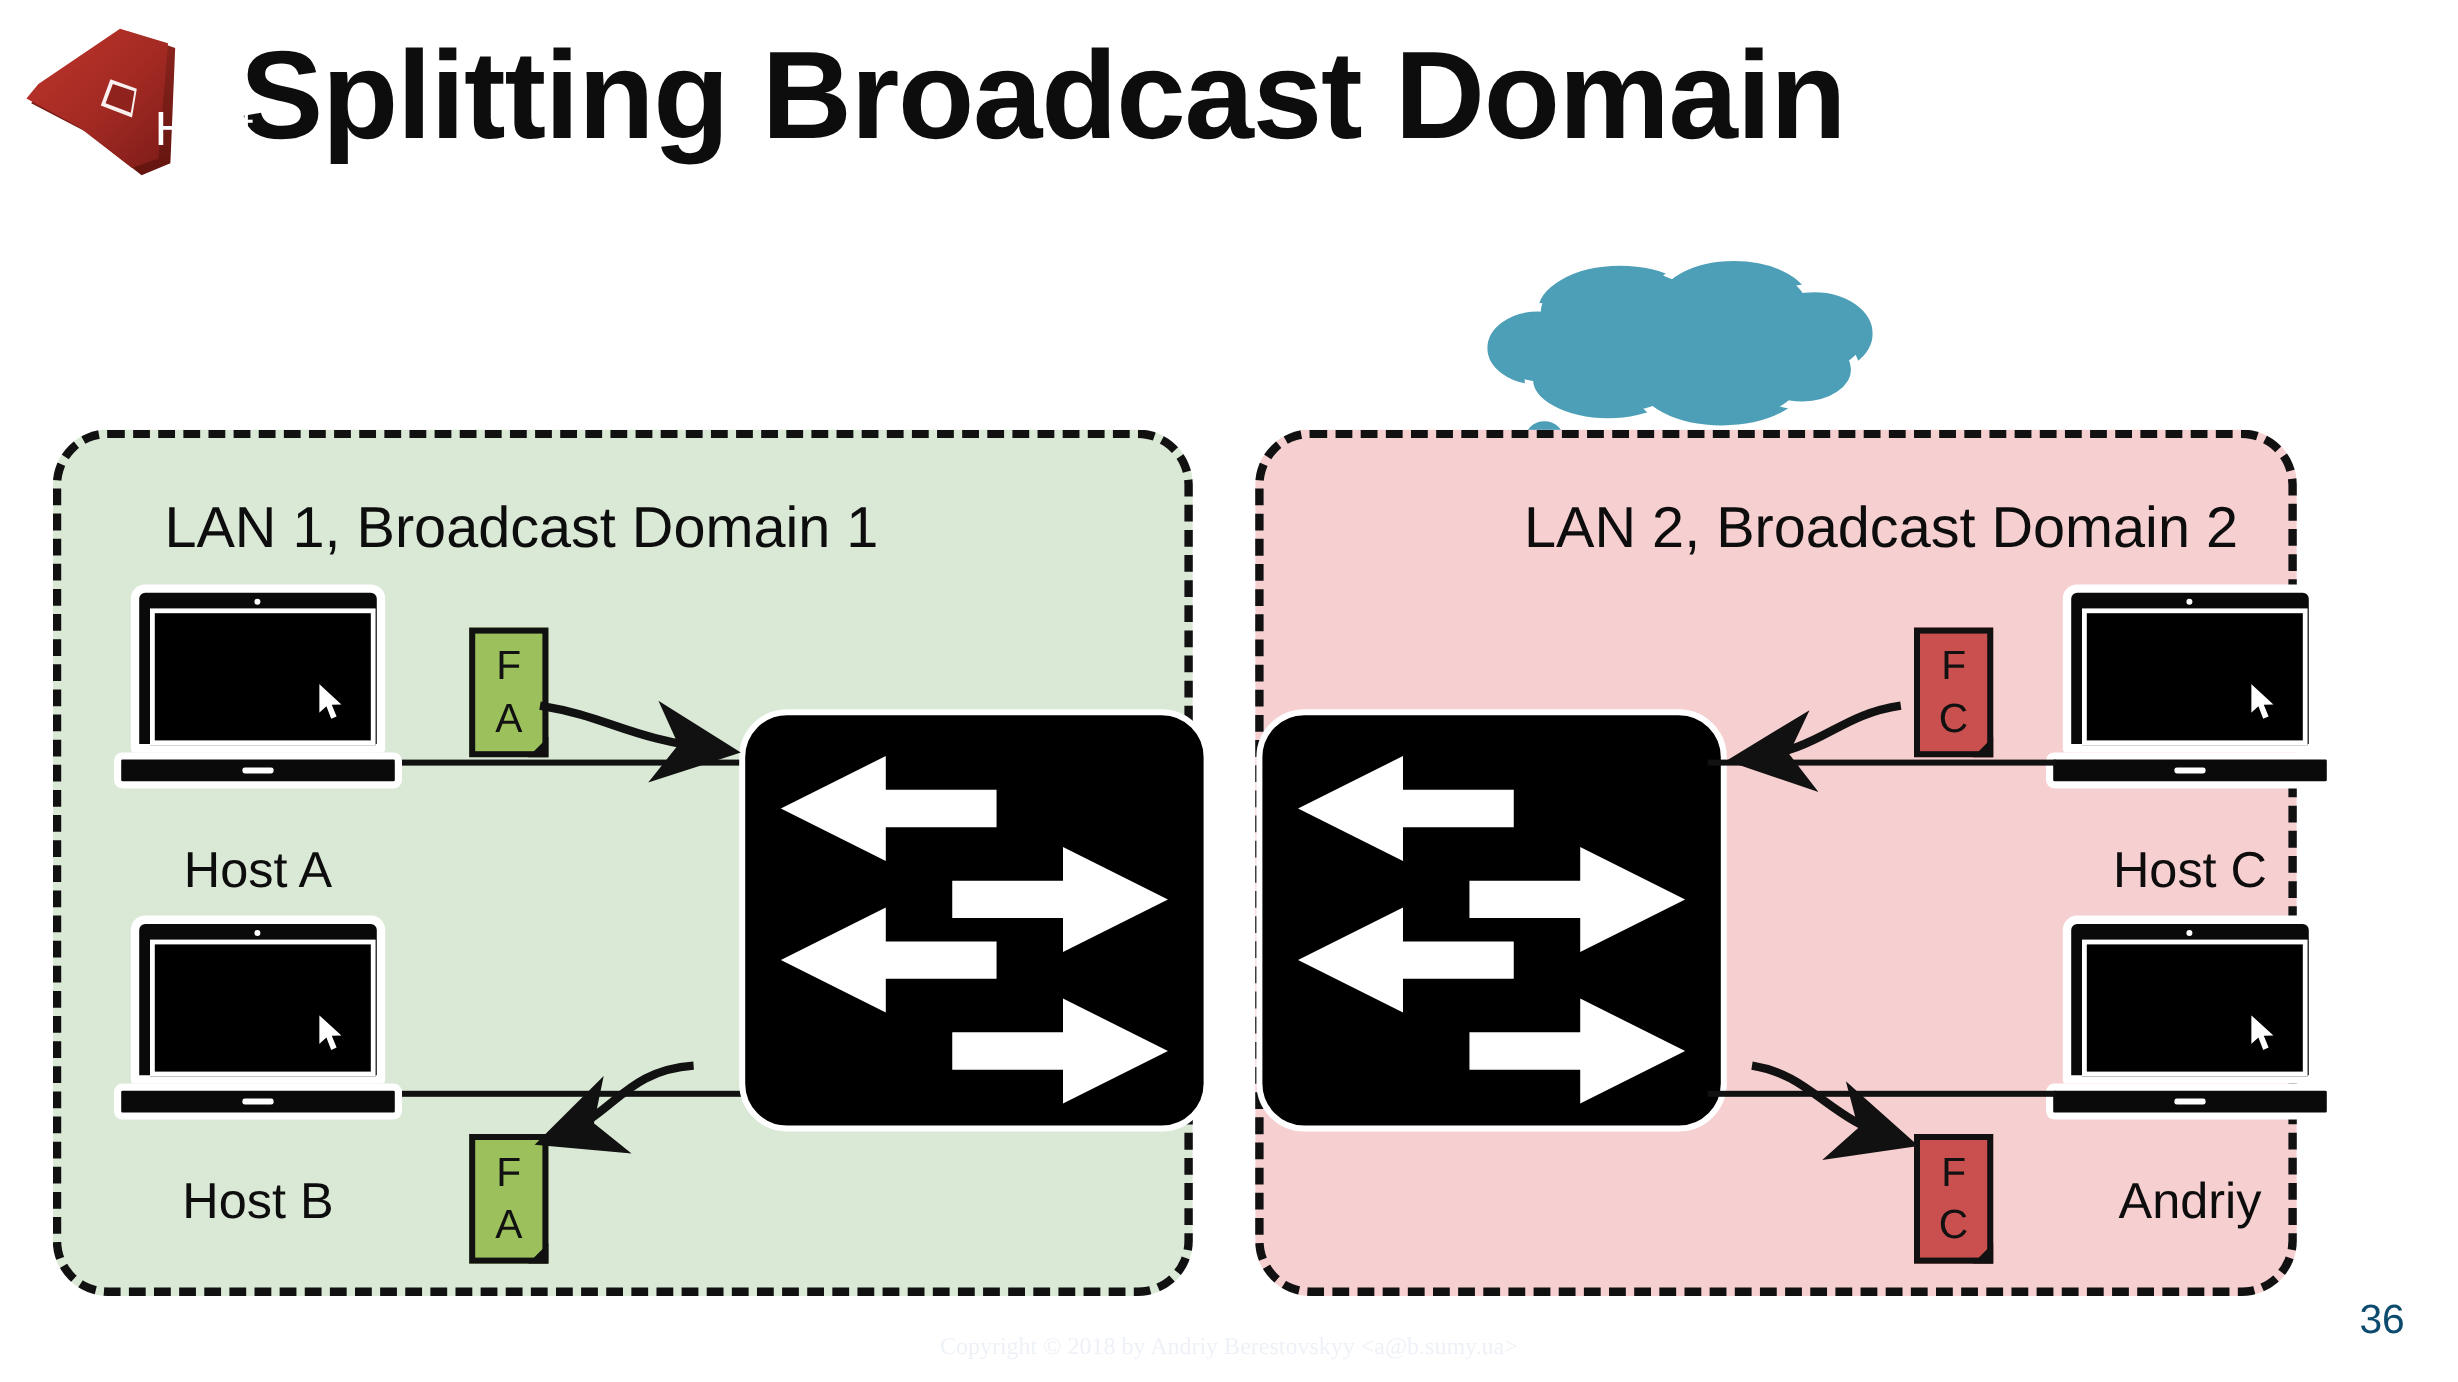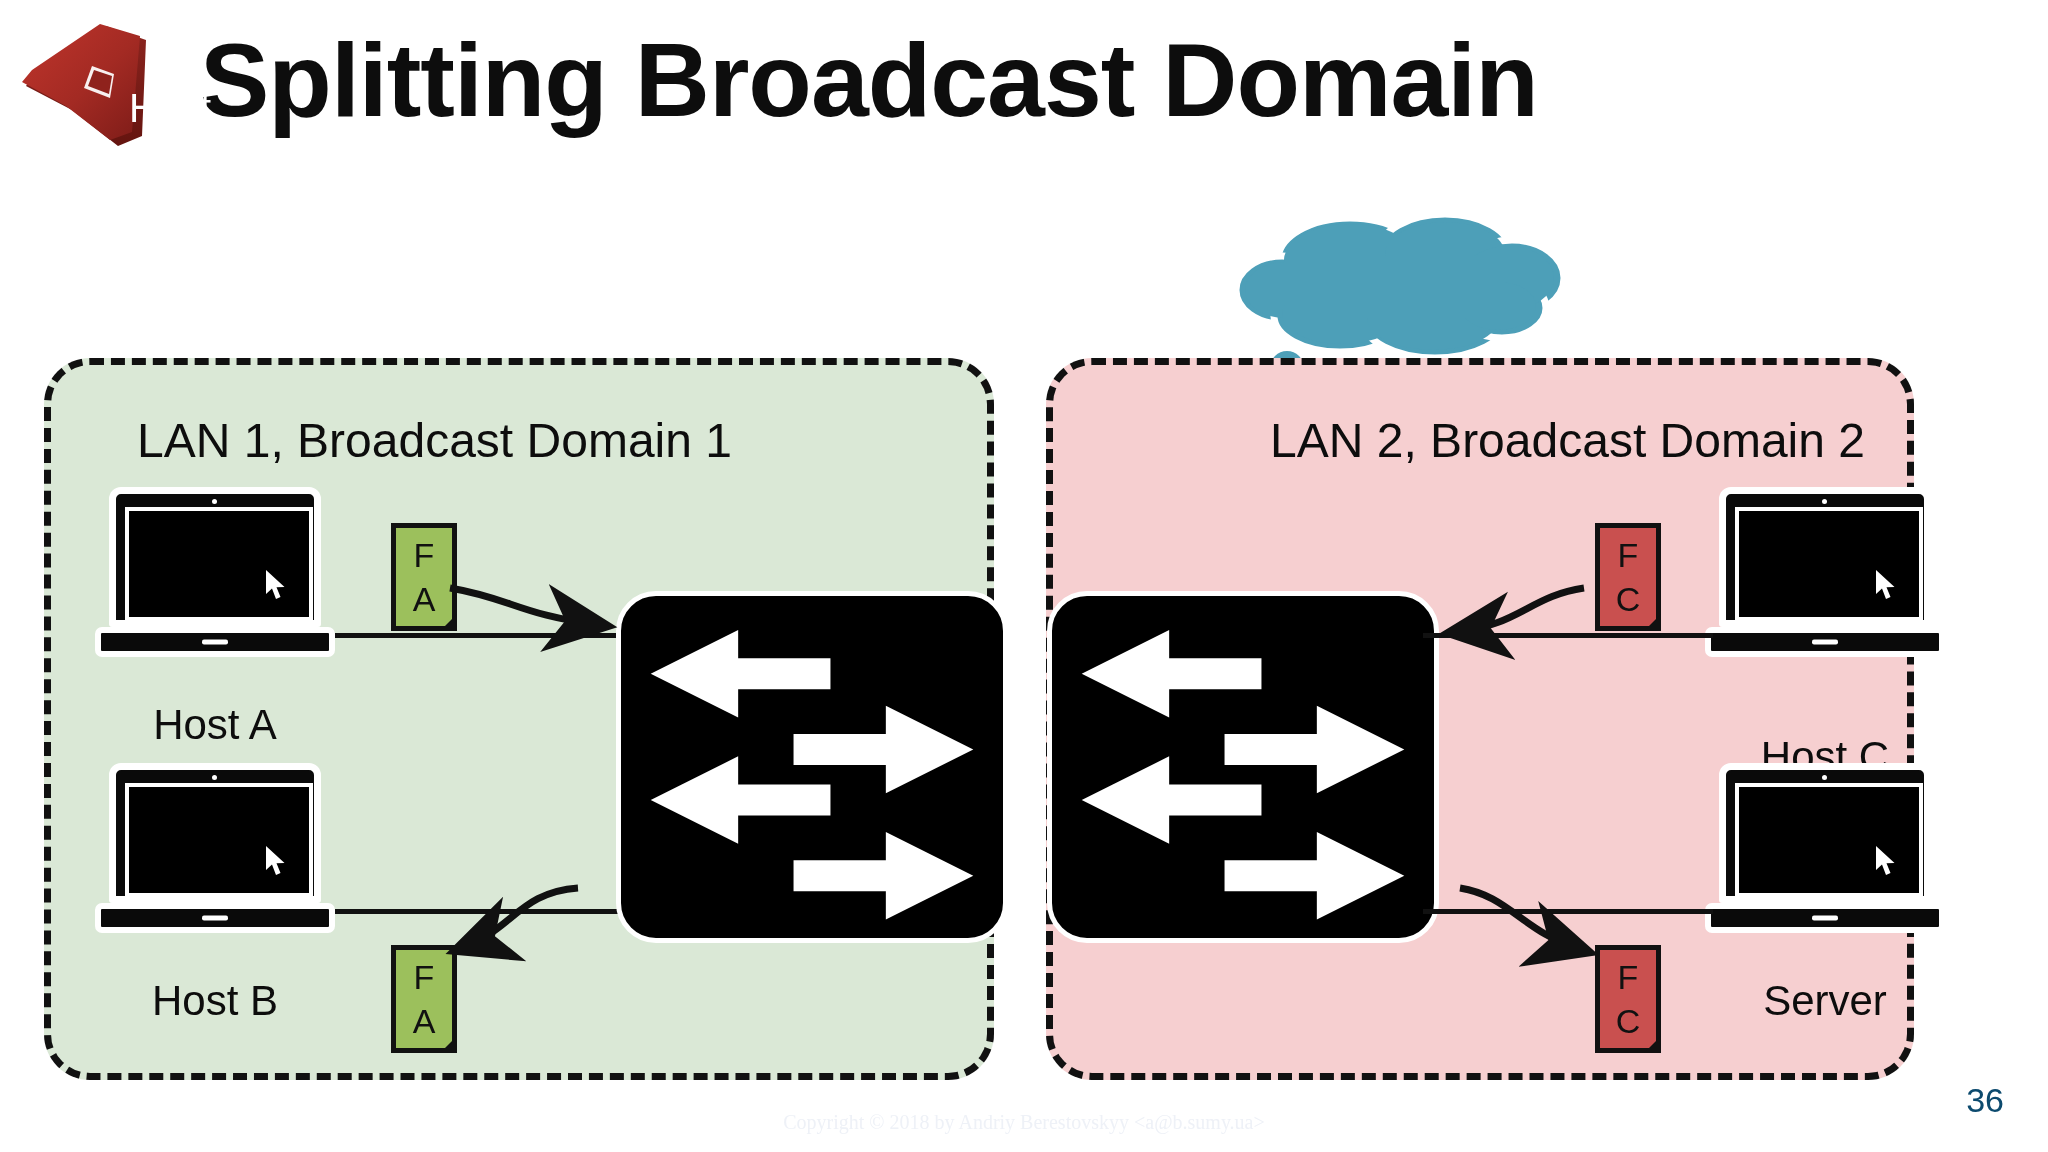--- a/index.html
+++ b/index.html
@@ -351,35 +351,35 @@
       <div class="camdot"></div>
       <div class="screen"></div>
       <svg class="cursor" viewBox="0 0 22 32" aria-hidden="true">
         <polygon points="0,0 0,24 6,18.5 10,29 14.5,27 10.5,17.2 18.5,17" fill="#ffffff"></polygon>
       </svg>
     </div>
     <div class="base">
       <div class="notch"></div>
     </div>
   </div>
-  <div class="node-label" style="left:652px; top:336px; width:240px;margin-top:32px;">Host C</div>
+  <div class="node-label" style="left:652px; top:336px; width:240px;">Host C</div>
 
   <div class="laptop" style="left:652px; top:398px;">
     <div class="lid">
       <div class="camdot"></div>
       <div class="screen"></div>
       <svg class="cursor" viewBox="0 0 22 32" aria-hidden="true">
         <polygon points="0,0 0,24 6,18.5 10,29 14.5,27 10.5,17.2 18.5,17" fill="#ffffff"></polygon>
       </svg>
     </div>
     <div class="base">
       <div class="notch"></div>
     </div>
   </div>
-  <div class="node-label" style="left:652px; top:612px; width:240px;">Server</div>
+  <div class="node-label" style="left:652px; top:612px; width:240px;">Andriy</div>
 
   <div class="wire" style="left:370px; top:268px; width:290px;"></div>
   <div class="wire" style="left:370px; top:544px; width:290px;"></div>
 
   <div class="frame-doc red" style="left:542px; top:158px;">
     <span>F</span>
     <span>C</span>
     <div class="fold"></div>
   </div>
   <div class="frame-doc red" style="left:542px; top:580px;">

